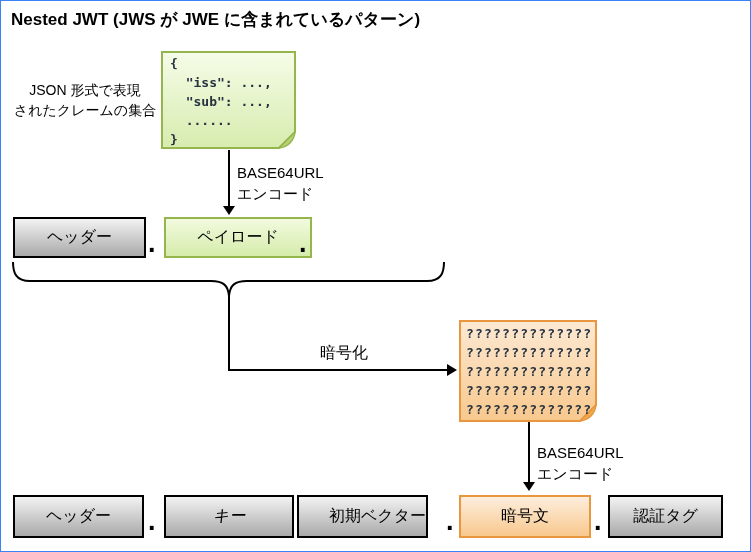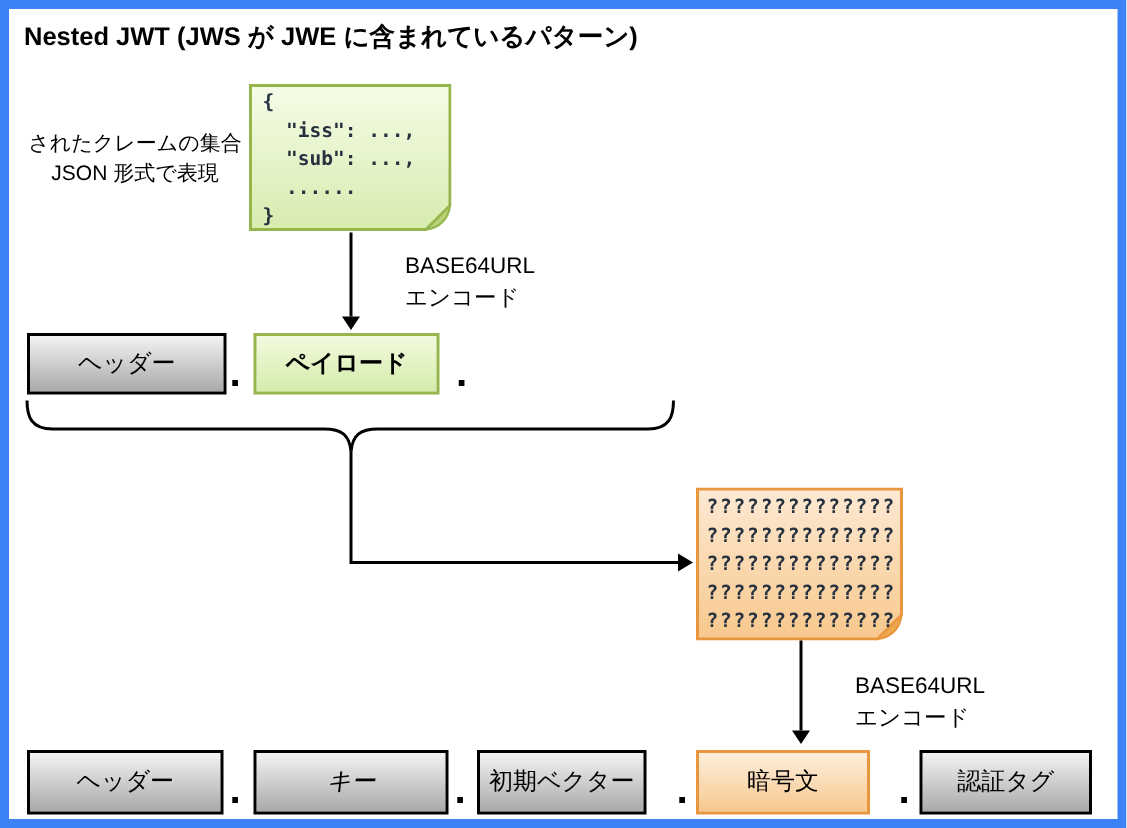--- a/index.html
+++ b/index.html
@@ -1,18 +1,18 @@
 <!DOCTYPE html>
 <html><head>
 <meta charset="utf-8">
 <style>
   html,body { margin:0; padding:0; background:#fff; }
   .canvas {
     position:relative; width:751px; height:552px; box-sizing:border-box;
-    border:6px solid #3b82f6; background:#ffffff; overflow:hidden;
+    border:1px solid #3b82f6; background:#ffffff; overflow:hidden;
     font-family:"Liberation Sans", sans-serif; color:#000;
   }
   .title {
     position:absolute; left:10px; top:7px; font-size:17px; font-weight:bold;
     white-space:nowrap;
   }
   .claims-label {
     position:absolute; left:12px; top:79px; width:144px; text-align:center;
     font-size:14px; line-height:20px;
   }
@@ -37,33 +37,33 @@
     font-size:16px; white-space:nowrap;
   }
   .box.green  { border-color:#94b64d; background:linear-gradient(#f2fade,#d5ecab); }
   .box.orange { border-color:#e8973f; background:linear-gradient(#fdeedd,#f8c88d); }
   .row-top    { top:216px; height:41px; }
   .row-bottom { top:494px; height:43px; }
   .dot {
     position:absolute; z-index:2; font-weight:bold; font-size:27px; line-height:1;
     font-family:"Liberation Sans", sans-serif;
   }
-  .lbl { position:absolute; z-index:3; font-size:15px; line-height:21px; white-space:nowrap;margin-left:28px; }
+  .lbl { position:absolute; z-index:3; font-size:15px; line-height:21px; white-space:nowrap; }
   .lbl-encrypt { font-size:16px; width:100px; text-align:center; }
 </style>
 </head>
 <body>
 
 <div class="canvas">
 
   <div class="title">Nested JWT (JWS が JWE に含まれているパターン)</div>
 
   <div class="claims-label">
+    <div>JSON 形式で表現</div>
     <div>されたクレームの集合</div>
-    <div>JSON 形式で表現</div>
   </div>
 
   <div class="note note-green">
     <svg width="135" height="98" viewBox="0 0 135 98">
       <defs>
         <linearGradient id="gnote" x1="0" y1="0" x2="0" y2="1">
           <stop offset="0" stop-color="#f6fce8"></stop>
           <stop offset="1" stop-color="#d7ecae"></stop>
         </linearGradient>
       </defs>
@@ -89,25 +89,26 @@
 
   <div class="lbl" style="left:236px; top:161px;">
     <div>BASE64URL</div>
     <div>エンコード</div>
   </div>
 
   <div class="box row-top" style="left:12px;  width:133px;">
       <span>ヘッダー</span>
     </div>
   <div class="dot" style="left:147px; top:229px;">.</div>
-  <div class="box row-top green" style="left:163px; width:124px;font-weight:bold;">
+  <div class="box row-top green" style="left:163px; width:148px;">
       <span>ペイロード</span>
     </div>
   <div class="dot" style="left:298px; top:229px;">.</div>
 
+  <div class="lbl lbl-encrypt" style="left:293px; top:341px;">暗号化</div>
 
   <div class="note note-orange">
     <svg width="138" height="102" viewBox="0 0 138 102">
       <defs>
         <linearGradient id="onote" x1="0" y1="0" x2="0" y2="1">
           <stop offset="0" stop-color="#fde9d3"></stop>
           <stop offset="1" stop-color="#f8c88d"></stop>
         </linearGradient>
       </defs>
       <path d="M1,1 H137 V85 L121,101 H1 Z" fill="url(#onote)" stroke="#e8973f" stroke-width="2"></path>
@@ -126,25 +127,25 @@
   </div>
 
   <div class="box row-bottom" style="left:12px;  width:131px;">
       <span>ヘッダー</span>
     </div>
   <div class="dot" style="left:147px; top:507px;">.</div>
   <div class="box row-bottom" style="left:163px; width:130px;font-style:italic;">
       <span>キー</span>
     </div>
   <div class="dot" style="left:297px; top:507px;">.</div>
-  <div class="box row-bottom" style="left:312px; width:113px;">
+  <div class="box row-bottom" style="left:296px; width:131px;justify-content:flex-end;">
       <span>初期ベクター</span>
     </div>
   <div class="dot" style="left:445px; top:507px;">.</div>
-  <div class="box row-bottom orange" style="left:458px; width:116px;">
+  <div class="box row-bottom orange" style="left:458px; width:132px;">
       <span>暗号文</span>
     </div>
   <div class="dot" style="left:593px; top:507px;">.</div>
   <div class="box row-bottom" style="left:607px; width:115px;">
       <span>認証タグ</span>
     </div>
 
 </div>
 
 </body></html>

